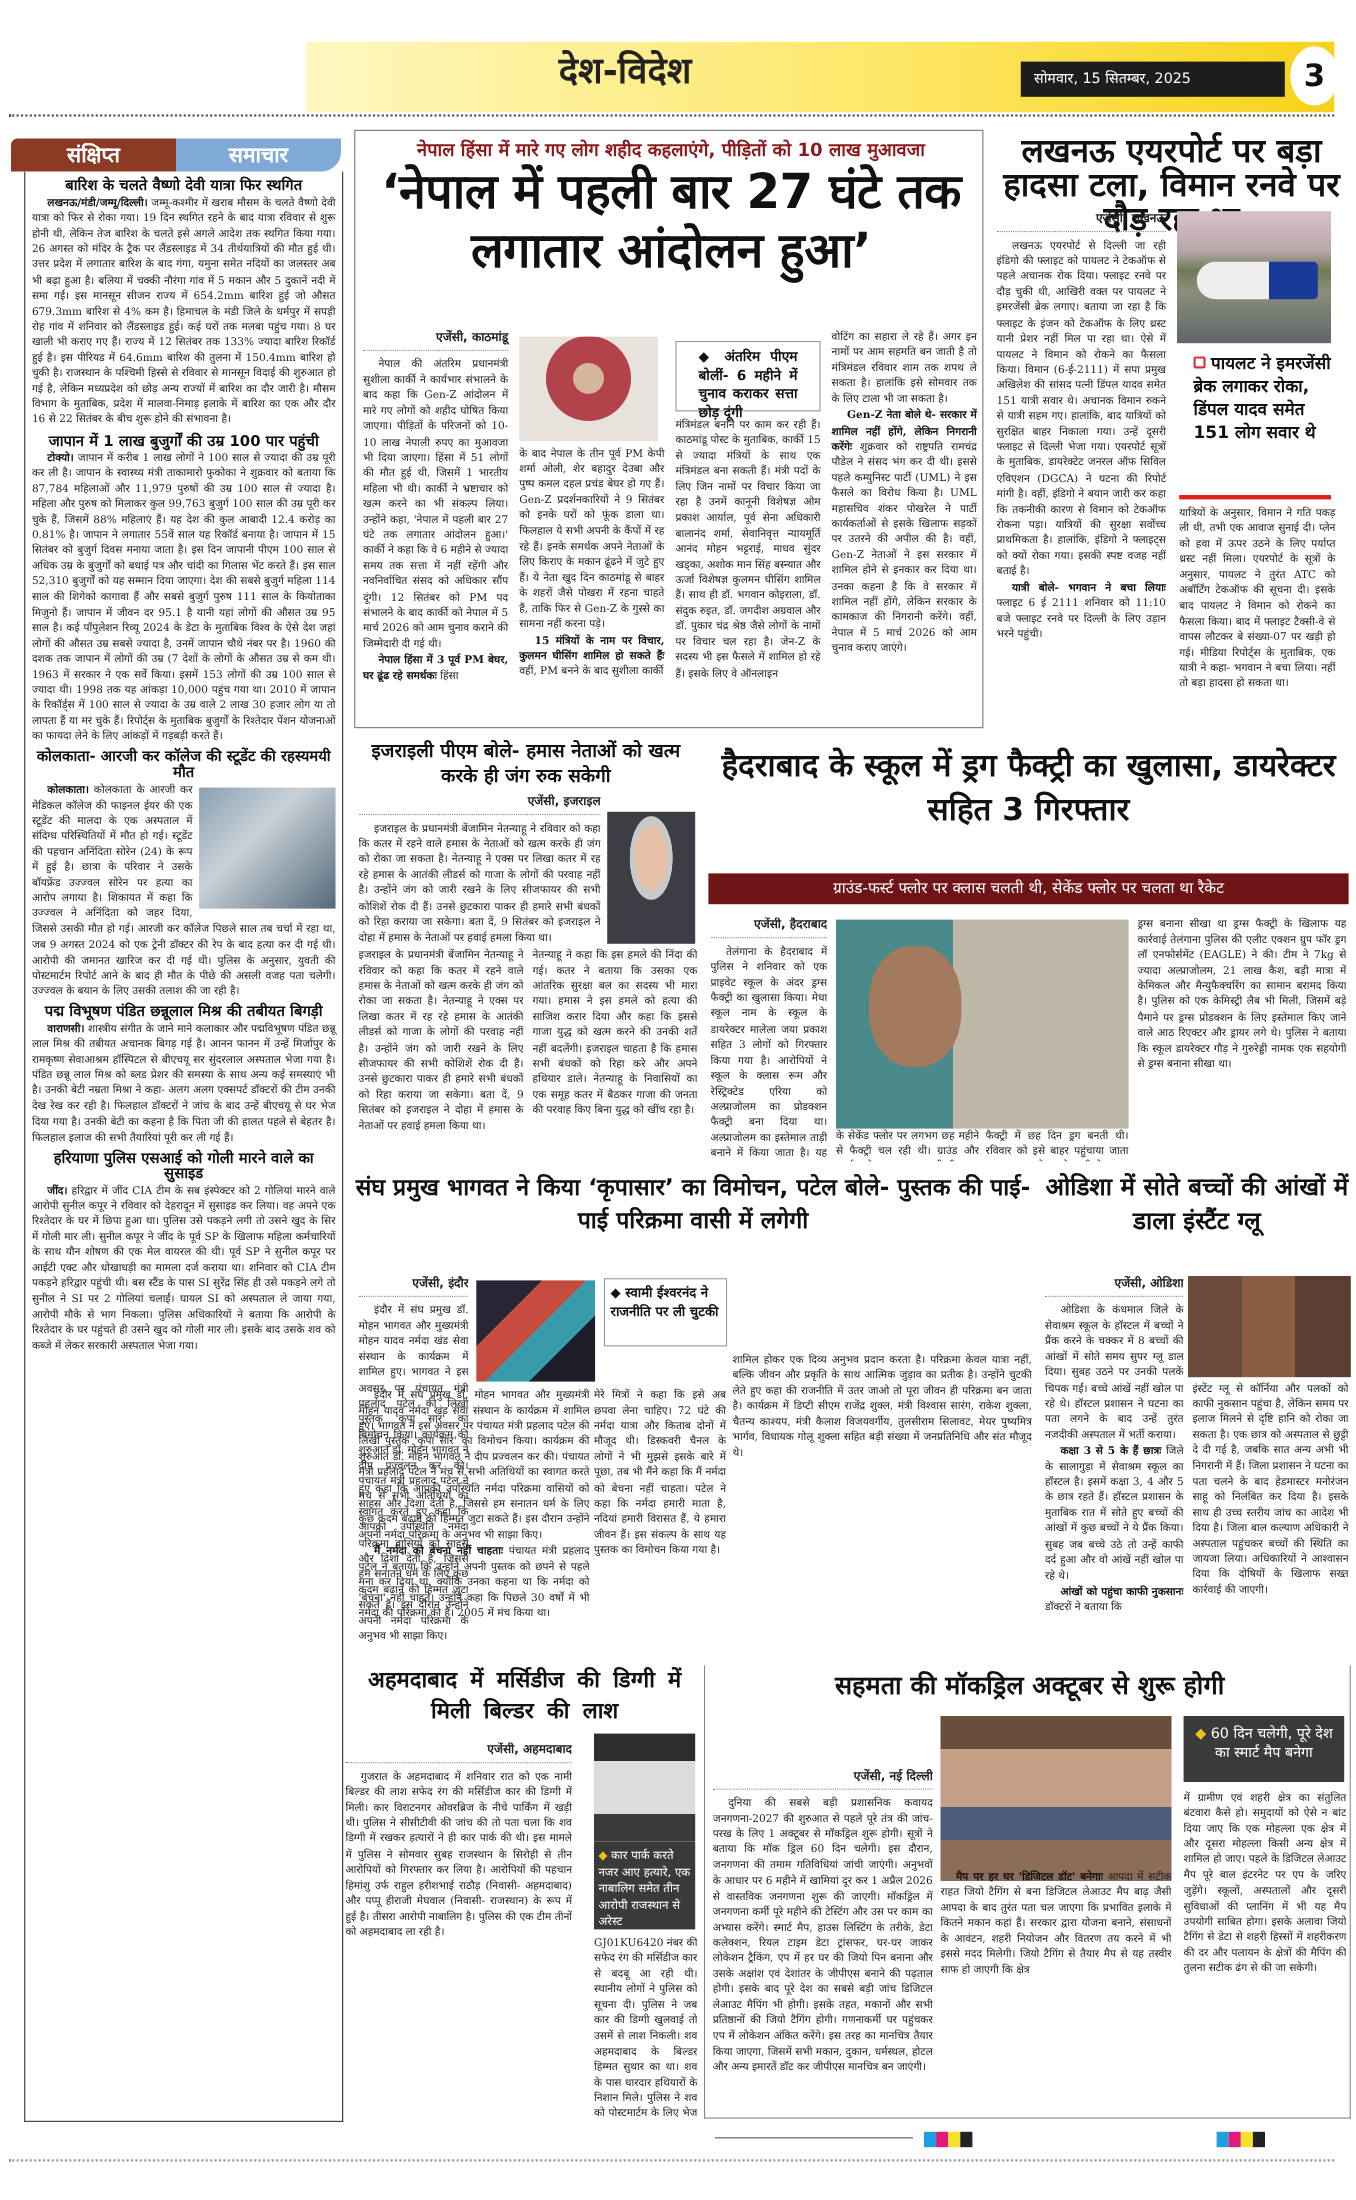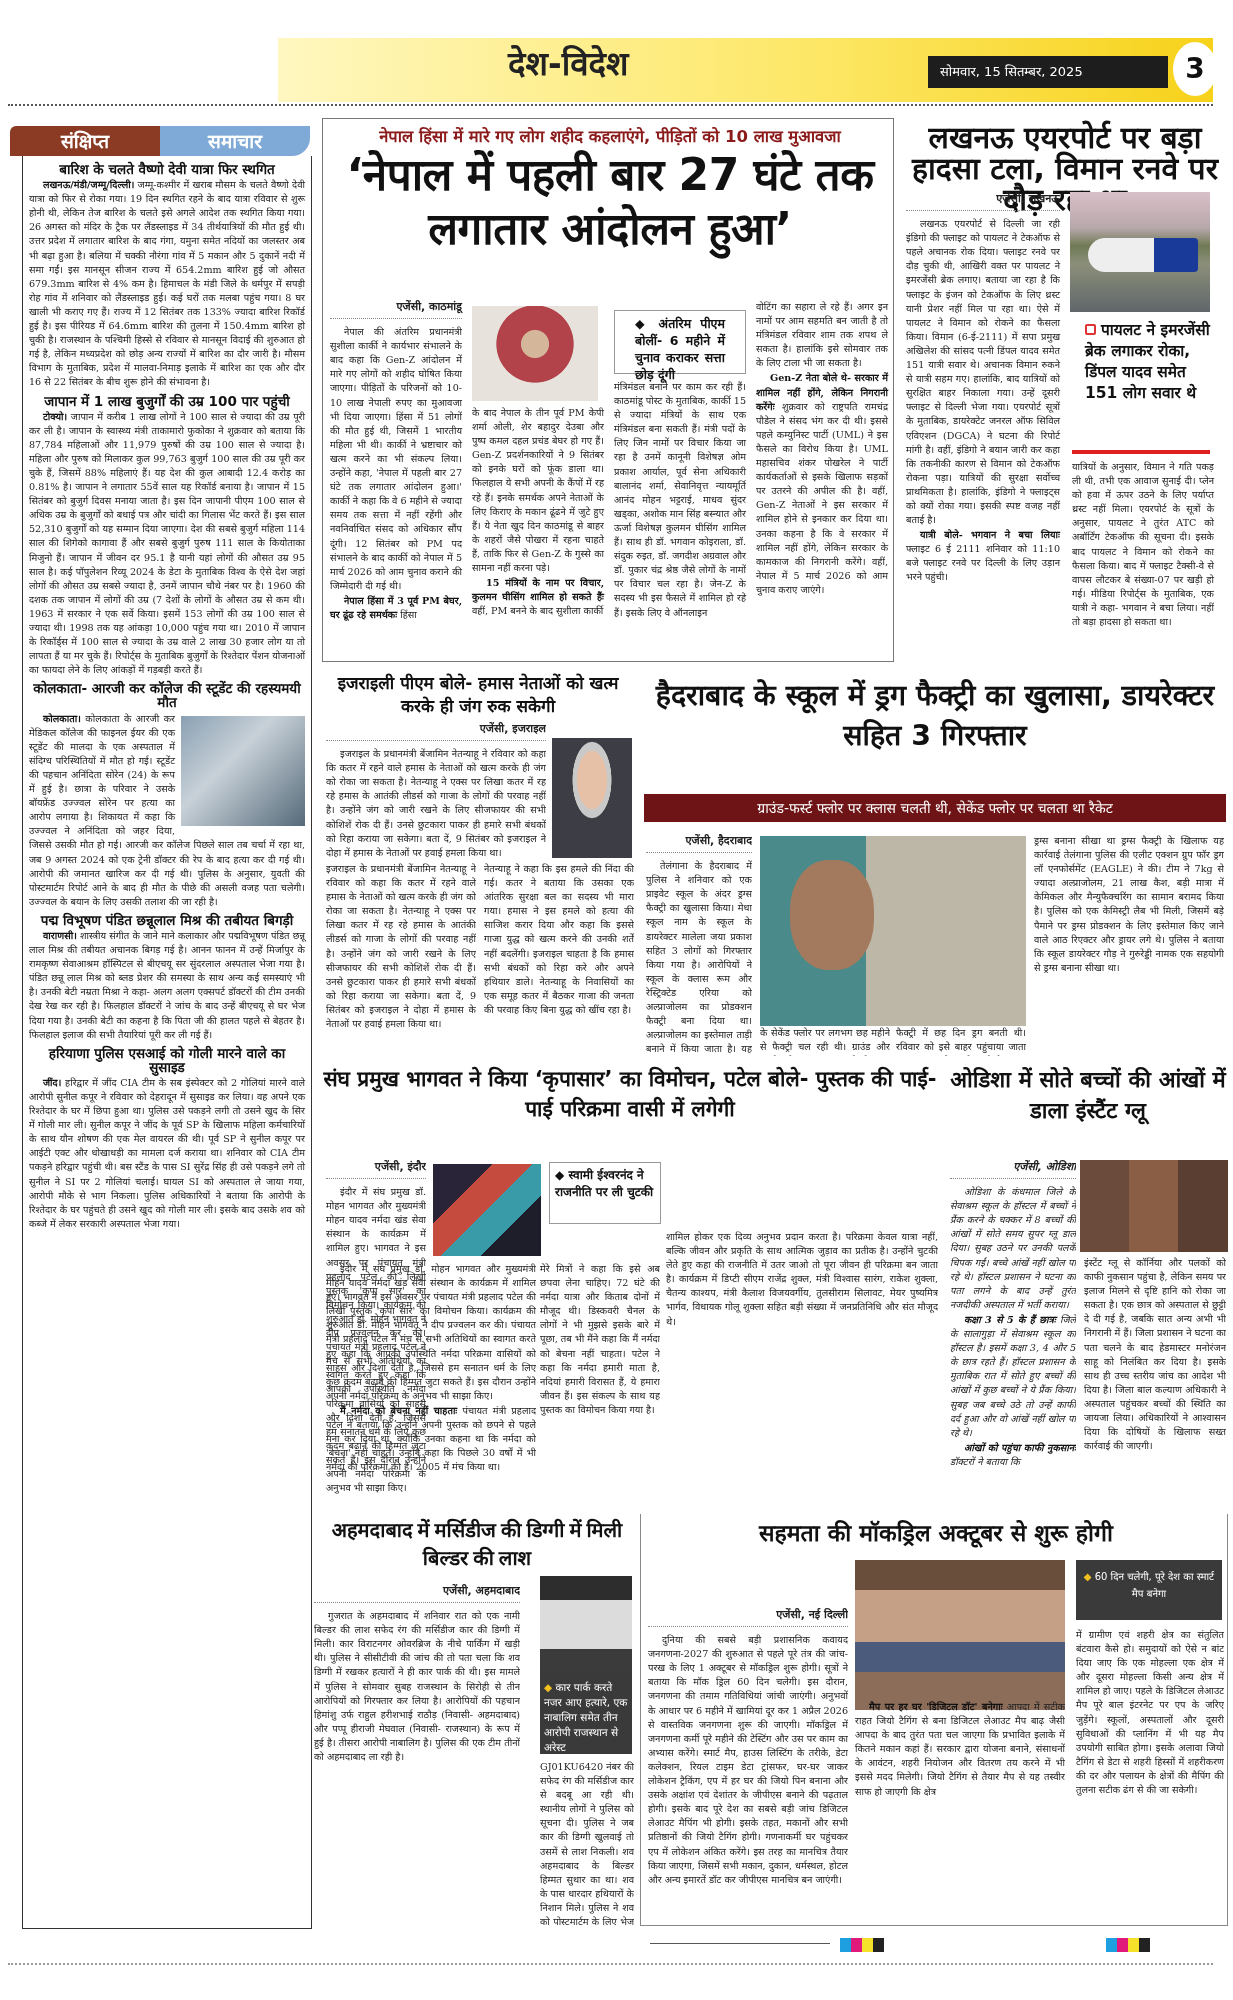--- a/index.html
+++ b/index.html
@@ -59,30 +59,30 @@
   
   #bhg-head { left: 322px; top: 1064px; width: 616px; text-align:center; font-family:"DejaVu Sans",sans-serif; font-size:21px; line-height:30px; font-weight:bold; color:#111; }
   #bhg-img { left: 433px; top: 1164px; width: 108px; height: 92px; background: linear-gradient(135deg,#2a2438 0 30%,#c54b3e 30% 50%,#3a9ba8 50% 70%,#1e1e2a 70%); }
   #bhg-quote { left: 549px; top: 1162px; width: 112px; height: 62px; border:1px solid #999; font-family:"DejaVu Sans",sans-serif; font-weight:bold; font-size:12px; line-height:17px; padding:4px 5px; color:#111; }
 
   
   #odi-head { left: 946px; top: 1064px; width: 284px; text-align:center; font-family:"DejaVu Sans",sans-serif; font-size:22px; line-height:31px; font-weight:bold; color:#111; }
   #odi-img { left: 1080px; top: 1160px; width: 148px; height: 92px; background: linear-gradient(90deg,#6b4b3b 0 33%,#8a5e45 33% 66%,#5a3e32 66%); }
 
   
-  #ahm-head { left: 322px; top: 1516px; width: 310px; text-align:center; font-family:Liberation Serif, serif; font-size:20px; line-height:28px; font-weight:bold; color:#111; }
+  #ahm-head { left: 322px; top: 1516px; width: 310px; text-align:center; font-family:Liberation Mono, monospace; font-size:20px; line-height:28px; font-weight:bold; color:#111; }
   #ahm-img { left: 540px; top: 1576px; width: 92px; height: 98px; background: linear-gradient(180deg,#2d2d2d 0 25%,#dcdcdc 25% 75%,#3b3b3b 75%); }
   #ahm-quote { left: 540px; top: 1674px; width: 92px; height: 80px; background:#3a3a3a; color:#fff; font-family:"DejaVu Sans",sans-serif; font-size:10.5px; line-height:15px; padding:6px 4px; }
   #ahm-quote .dia { color:#f0c020; }
 
   
   #census-box { left: 640px; top: 1514px; width: 588px; height: 412px; border-left:1px solid #888; border-right:1px solid #888; border-bottom: 1px solid #888; }
   #census-head { left: 646px; top: 1518px; width: 580px; text-align:center; font-family:"DejaVu Sans",sans-serif; font-size:23px; line-height:30px; font-weight:bold; color:#111; }
   #census-img { left: 855px; top: 1560px; width: 210px; height: 150px; background: linear-gradient(180deg,#6a4e3c 0 20%,#c59f86 20% 55%,#4a5b7b 55% 75%,#8c6d5a 75%); }
-  #census-quote { left: 1076px; top: 1560px; width: 146px; height: 60px; background:#3a3a3a; color:#fff; font-family:"DejaVu Sans",sans-serif; font-size:10px; line-height:17px; padding:8px 6px; text-align:center; }
+  #census-quote { left: 1076px; top: 1560px; width: 146px; height: 60px; background:#3a3a3a; color:#fff; font-family:"DejaVu Sans",sans-serif; font-size:13px; line-height:17px; padding:8px 6px; text-align:center; }
   #census-quote .dia { color:#f0c020; }
 
   
   .cmyk { height: 14px; width: 44px; display:flex; }
   .cmyk i { flex:1; display:block; }
   #foot-rule { left: 8px; top: 1963px; width: 1205px; border-top: 2px dotted #999; }
   #cmyk-1 { left: 840px; top: 1938px; }
   #cmyk-2 { left: 1106px; top: 1938px; }
   #bottom-line { left: 650px; top: 1943px; width: 180px; border-top:1px solid #555; }
 </style>
@@ -207,21 +207,21 @@
 <div id="bhg-quote" class="abs"><span>◆ </span><span>स्वामी ईश्वरनंद ने राजनीति पर ली चुटकी</span></div>
 <div class="abs body-text" style="left:540px;top:1262px;width:120px;height:240px;overflow:hidden;">
   <p style="text-indent:0">मेरे मित्रों ने कहा कि इसे अब छपवा लेना चाहिए। 72 घंटे की नर्मदा यात्रा और किताब दोनों में मौजूद थी। डिस्कवरी चैनल के लोगों ने भी मुझसे इसके बारे में पूछा, तब भी मैंने कहा कि मैं नर्मदा को बेचना नहीं चाहता। पटेल ने कहा कि नर्मदा हमारी माता है, नदियां हमारी विरासत हैं, ये हमारा जीवन हैं। इस संकल्प के साथ यह पुस्तक का विमोचन किया गया है।</p>
 </div>
 <div class="abs body-text" style="left:666px;top:1160px;width:272px;height:340px;overflow:hidden;">
   <div style="height:70px"></div>
   <p style="text-indent:0">शामिल होकर एक दिव्य अनुभव प्रदान करता है। परिक्रमा केवल यात्रा नहीं, बल्कि जीवन और प्रकृति के साथ आत्मिक जुड़ाव का प्रतीक है। उन्होंने चुटकी लेते हुए कहा की राजनीति में उतर जाओ तो पूरा जीवन ही परिक्रमा बन जाता है। कार्यक्रम में डिप्टी सीएम राजेंद्र शुक्ल, मंत्री विश्वास सारंग, राकेश शुक्ला, चैतन्य काश्यप, मंत्री कैलाश विजयवर्गीय, तुलसीराम सिलावट, मेयर पुष्यमित्र भार्गव, विधायक गोलू शुक्ला सहित बड़ी संख्या में जनप्रतिनिधि और संत मौजूद थे।</p>
 </div>
 
 <div id="odi-head" class="abs">ओडिशा में सोते बच्चों की आंखों में डाला इंस्टैंट ग्लू</div>
-<div class="abs body-text" style="left:950px;top:1160px;width:126px;height:350px;overflow:hidden;font-style:italic;">
+<div class="abs body-text" style="left:950px;top:1160px;width:126px;height:350px;overflow:hidden;">
   <div class="dateline">एजेंसी, ओडिशा</div>
   <p>ओडिशा के कंधमाल जिले के सेवाश्रम स्कूल के हॉस्टल में बच्चों ने प्रैंक करने के चक्कर में 8 बच्चों की आंखों में सोते समय सुपर ग्लू डाल दिया। सुबह उठने पर उनकी पलकें चिपक गईं। बच्चे आंखें नहीं खोल पा रहे थे। हॉस्टल प्रशासन ने घटना का पता लगने के बाद उन्हें तुरंत नजदीकी अस्पताल में भर्ती कराया।</p>
   <p><b>कक्षा 3 से 5 के हैं छात्रः</b> <span>जिले के सालागुड़ा में सेवाश्रम स्कूल का हॉस्टल है। इसमें कक्षा 3, 4 और 5 के छात्र रहते हैं। हॉस्टल प्रशासन के मुताबिक रात में सोते हुए बच्चों की आंखों में कुछ बच्चों ने ये प्रैंक किया। सुबह जब बच्चे उठे तो उन्हें काफी दर्द हुआ और वो आंखें नहीं खोल पा रहे थे।</span></p>
   <p><b>आंखों को पहुंचा काफी नुकसानः</b> <span>डॉक्टरों ने बताया कि</span></p>
 </div>
 <div id="odi-img" class="abs"></div>
 <div class="abs body-text" style="left:1084px;top:1256px;width:142px;height:256px;overflow:hidden;">
   <p style="text-indent:0">इंस्टेंट ग्लू से कॉर्निया और पलकों को काफी नुकसान पहुंचा है, लेकिन समय पर इलाज मिलने से दृष्टि हानि को रोका जा सकता है। एक छात्र को अस्पताल से छुट्टी दे दी गई है, जबकि सात अन्य अभी भी निगरानी में हैं। जिला प्रशासन ने घटना का पता चलने के बाद हेडमास्टर मनोरंजन साहू को निलंबित कर दिया है। इसके साथ ही उच्च स्तरीय जांच का आदेश भी दिया है। जिला बाल कल्याण अधिकारी ने अस्पताल पहुंचकर बच्चों की स्थिति का जायजा लिया। अधिकारियों ने आश्वासन दिया कि दोषियों के खिलाफ सख्त कार्रवाई की जाएगी।</p>
 </div>
 

